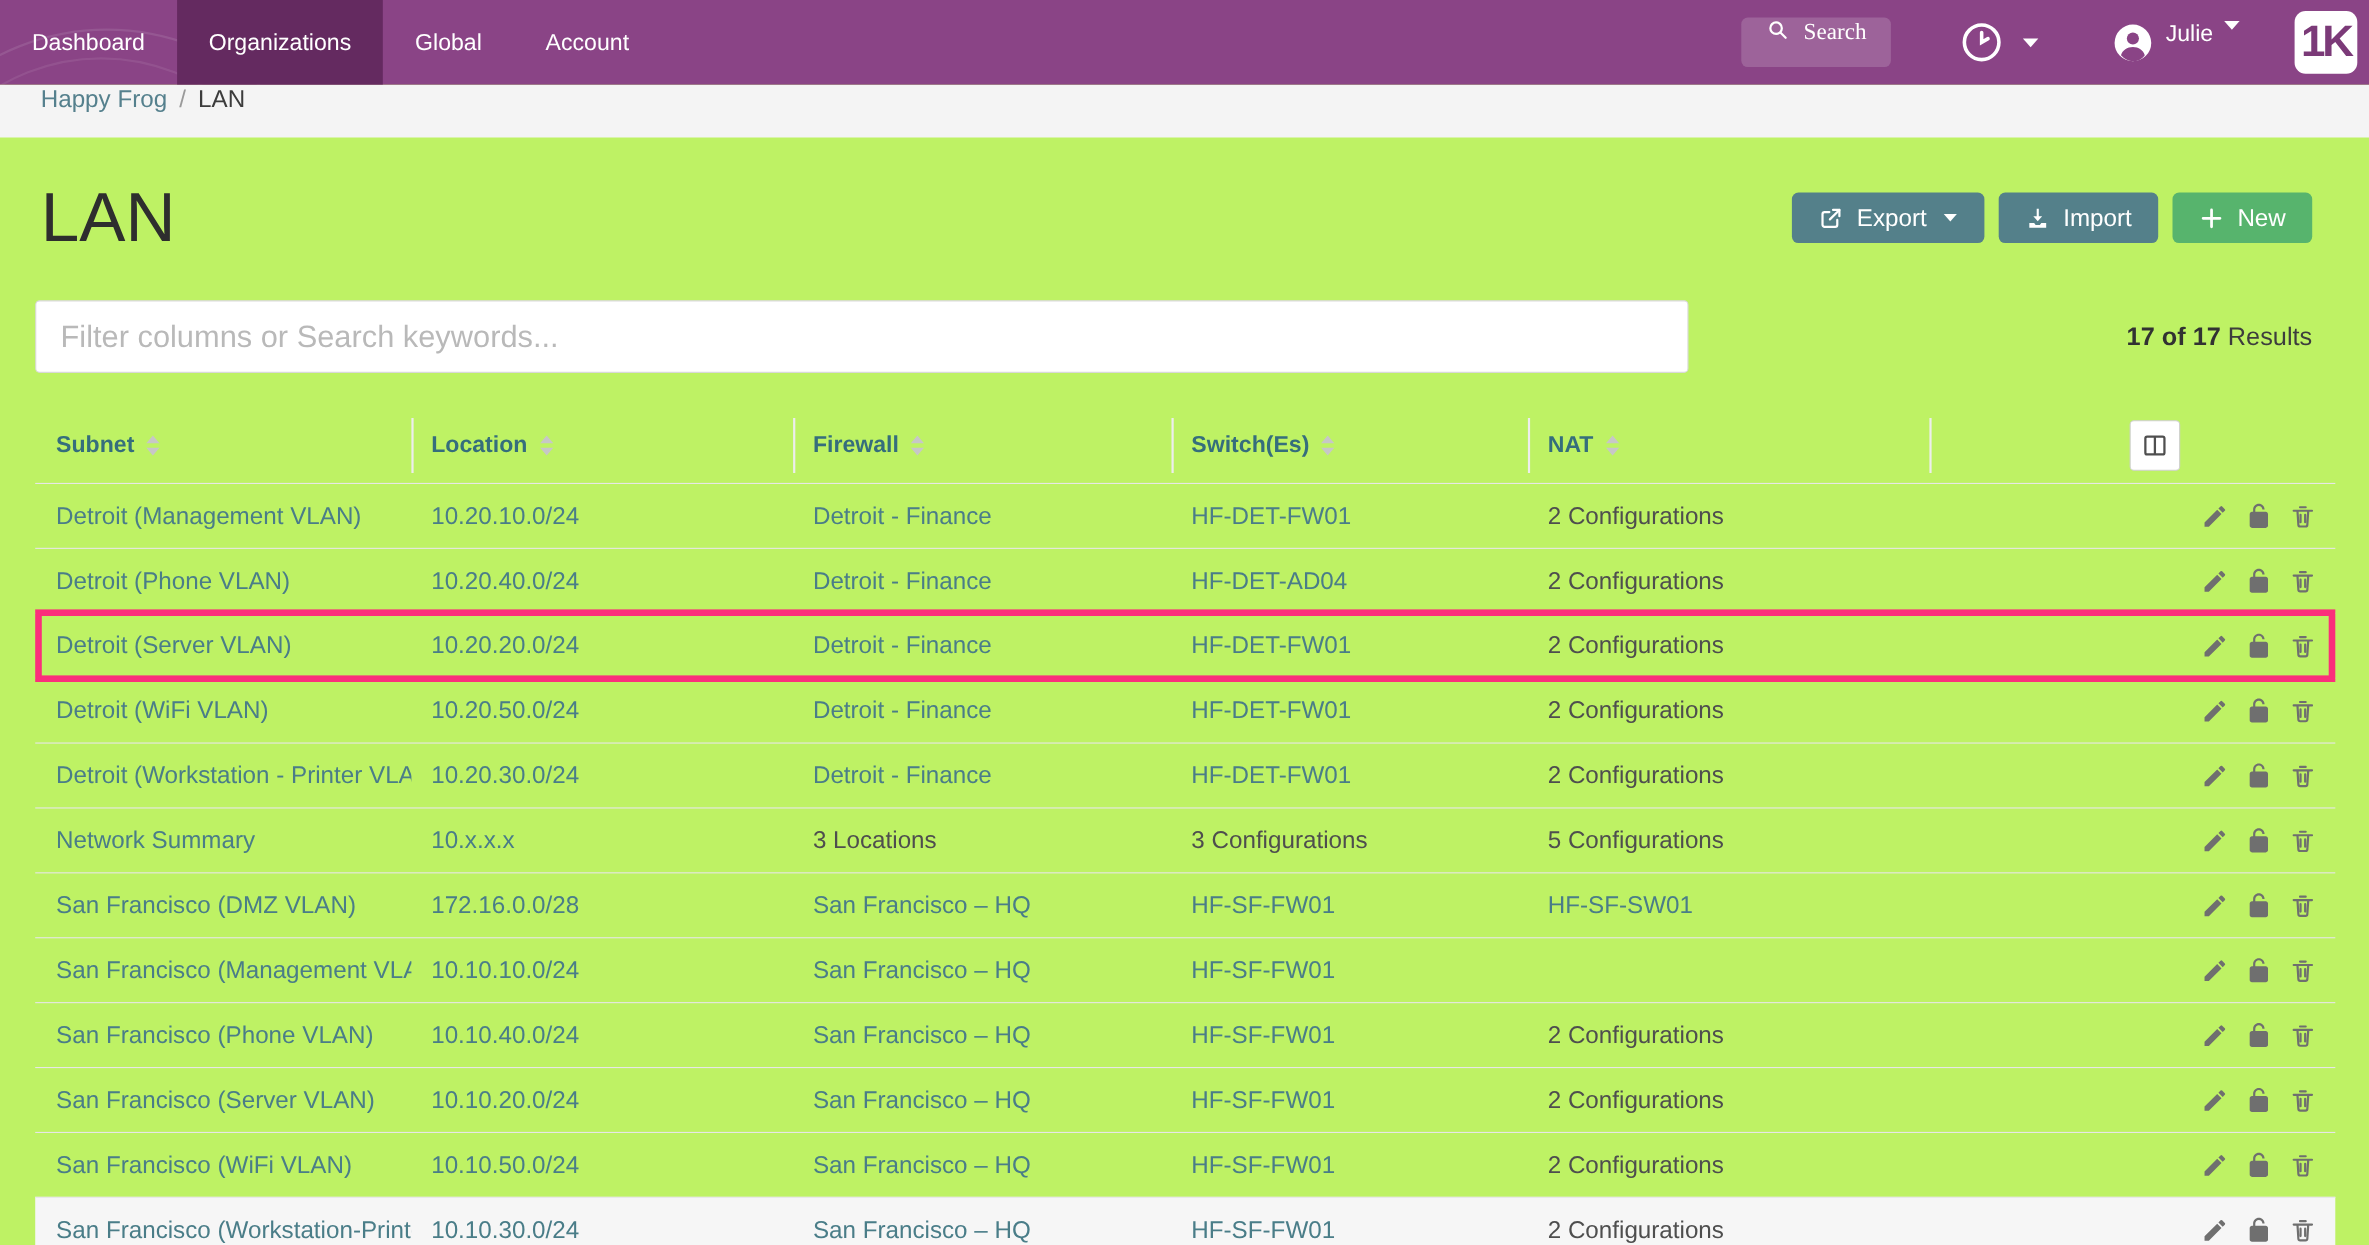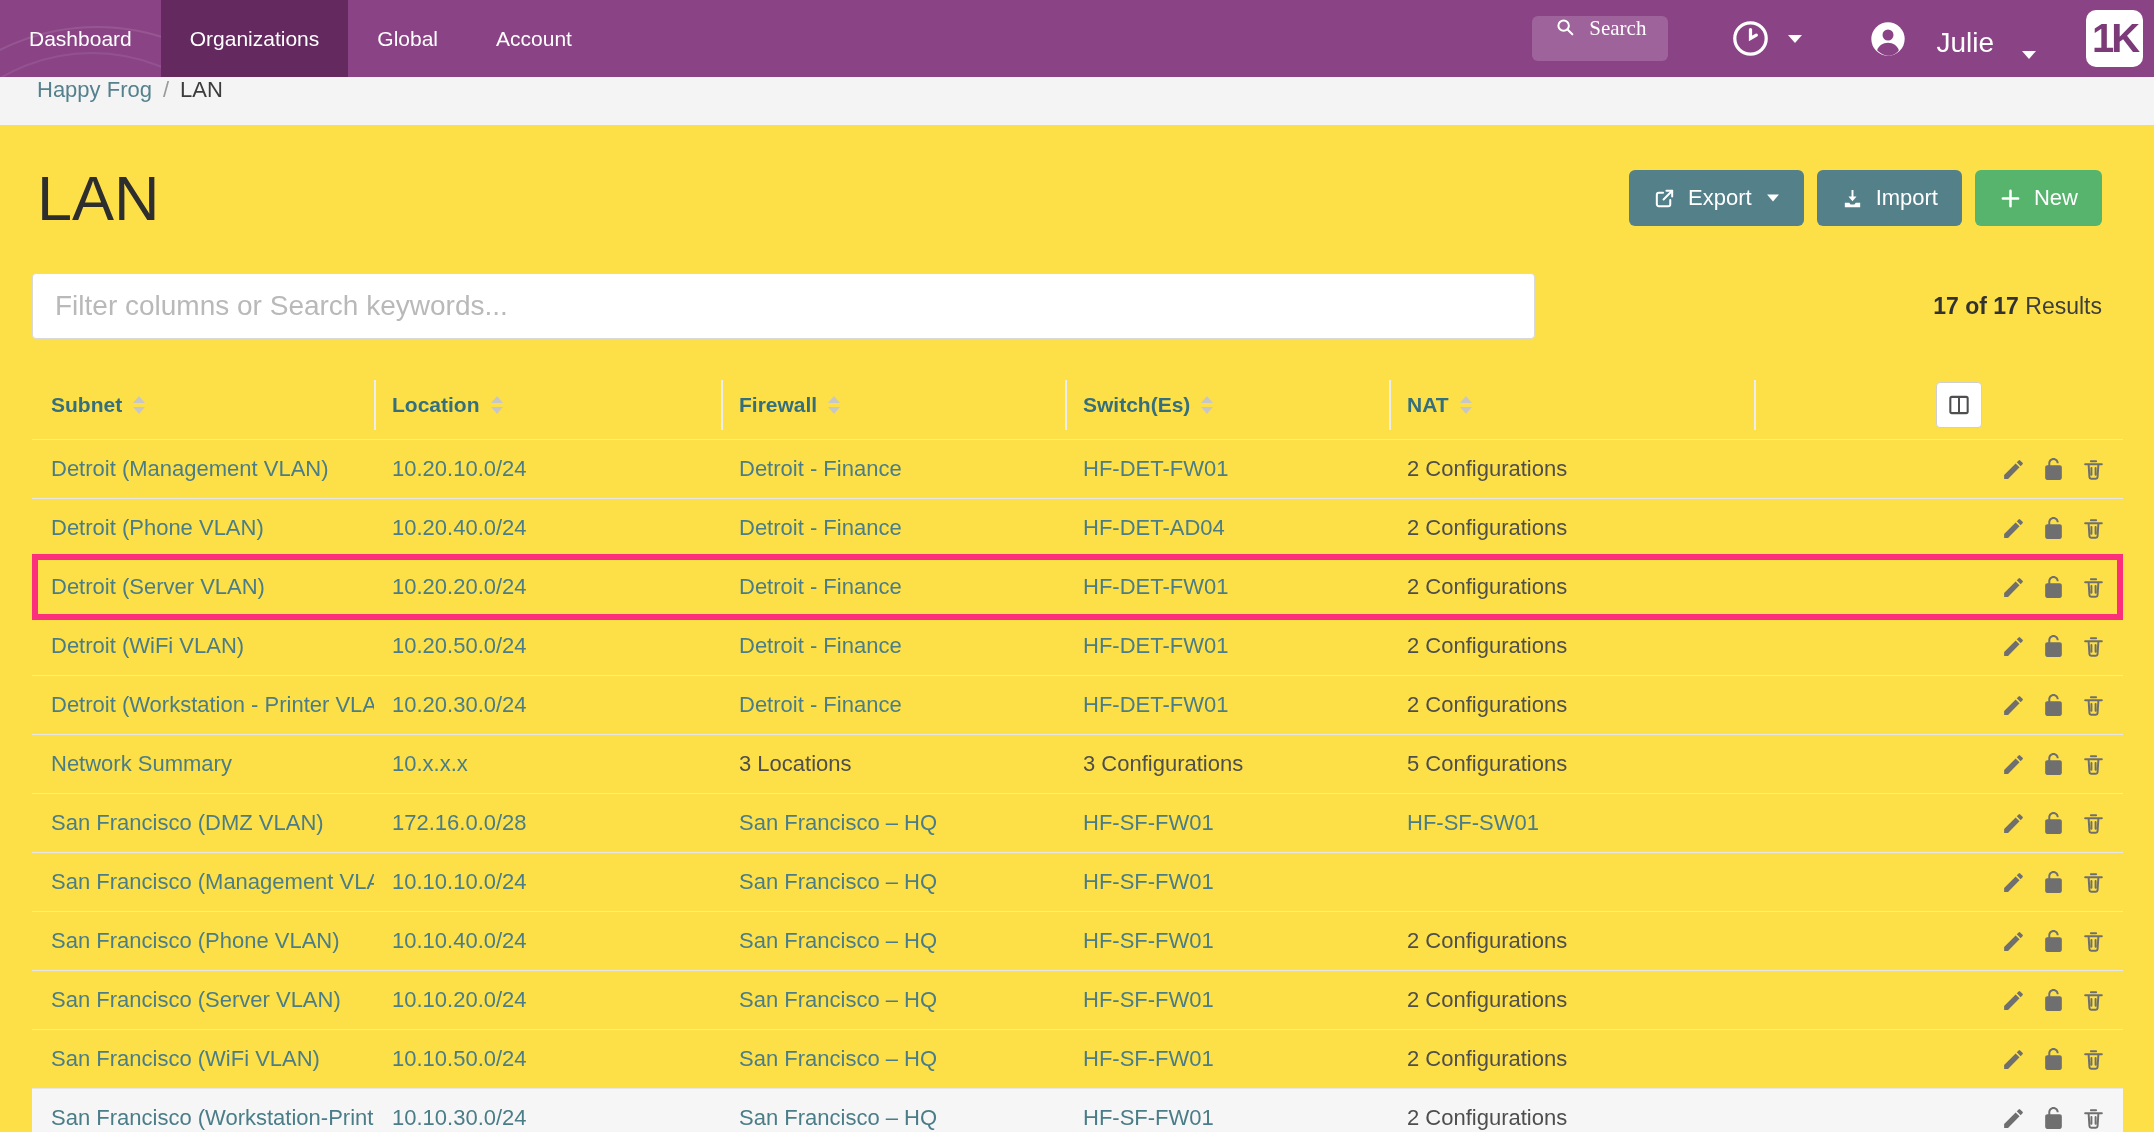--- a/index.html
+++ b/index.html
@@ -1,46 +1,46 @@
 <!DOCTYPE html>
 <html><head>
 <meta charset="utf-8">
 <style>
   html,body{margin:0;padding:0;background:#fff;}
   body{font-family:"Liberation Sans","DejaVu Sans",sans-serif;-webkit-font-smoothing:antialiased;}
-  .screen{position:relative;width:2154px;height:1132px;overflow:hidden;background:#fde047;}
+  .screen{position:relative;width:2154px;height:1132px;overflow:hidden;background:#bef264;}
 
   
   .topnav{height:77px;background:#8a4486;display:flex;align-items:stretch;color:#fff;position:relative;overflow:hidden;}
   .topnav::before,.topnav::after{content:"";position:absolute;border-radius:50%;border:2px solid rgba(255,255,255,.10);pointer-events:none;}
   .topnav::before{left:-120px;top:26px;width:430px;height:430px;}
   .topnav::after{left:-90px;top:52px;width:360px;height:360px;border-color:rgba(255,255,255,.08);}
   .tabs{display:flex;position:relative;z-index:1;}
   .tab{display:flex;align-items:center;padding:0 29px;font-size:21px;cursor:pointer;}
   .tab.active{background:#642a60;}
   .nav-right{margin-left:auto;display:flex;align-items:center;position:relative;z-index:1;}
   .search-btn{display:flex;align-items:flex-start;gap:13px;background:rgba(255,255,255,.17);border:0;color:#fff;font-size:21px;height:45px;padding:0 22px;border-radius:6px;cursor:pointer;font-family:Liberation Serif, serif;}
   .caret{width:0;height:0;border-left:7px solid transparent;border-right:7px solid transparent;border-top:8px solid #fff;display:inline-block;}
   .clock-group{display:flex;align-items:center;gap:17px;margin-left:62px;cursor:pointer;}
-  .user-group{display:flex;align-items:flex-end;gap:28px;margin-left:66px;font-size:28px;cursor:pointer;}
+  .user-group{display:flex;align-items:flex-start;gap:10px;margin-left:66px;font-size:21px;cursor:pointer;}
   .logo{width:57px;height:57px;background:#fff;border-radius:10px;margin:0 11px 0 50px;display:flex;align-items:center;justify-content:center;align-self:center;}
   .logo span{color:#7b3a78;font-size:40px;font-weight:800;letter-spacing:-3px;}
 
   
   .breadcrumb{height:48px;background:#f4f4f4;display:flex;align-items:flex-start;padding-left:37px;font-size:22px;}
   .crumb-link{color:#55808d;cursor:pointer;}
   .crumb-sep{color:#9a9a9a;margin:0 11px;}
   .crumb-current{color:#3c3c3c;}
 
   
   .content{padding:0 31px 0 32px;}
   .title-row{display:flex;align-items:center;justify-content:space-between;margin-top:24px;height:98px;}
   .page-title{font-size:63px;font-weight:300;color:#2e2e2e;margin:0 0 0 5px;}
   .actions{display:flex;gap:13px;padding-right:21px;}
-  .btn{display:flex;align-items:center;gap:12px;border:0;border-radius:6px;color:#fff;font-size:22px;height:56px;padding:0 24px;cursor:pointer;font-family:inherit;}
+  .btn{display:flex;align-items:center;gap:12px;border:0;border-radius:6px;color:#fff;font-size:22px;height:46px;padding:0 24px;cursor:pointer;font-family:inherit;}
   .btn-teal{background:#54808a;}
   .btn-green{background:#57b46d;}
   .btn .caret{transform:scale(.85);margin-left:2px;}
 
   .filter-row{display:flex;align-items:center;margin-top:26px;}
   .filter-input{box-sizing:border-box;width:1503px;height:66px;border:1px solid #d9d9d9;border-radius:4px;font-size:28px;color:#444;padding:0 22px;font-family:inherit;outline:none;}
   .filter-input::placeholder{color:#b9b9b9;}
   .results{margin-left:auto;padding-right:21px;font-size:23px;color:#3d3d3d;white-space:nowrap;}
   .results b{font-weight:700;color:#323232;}
 

